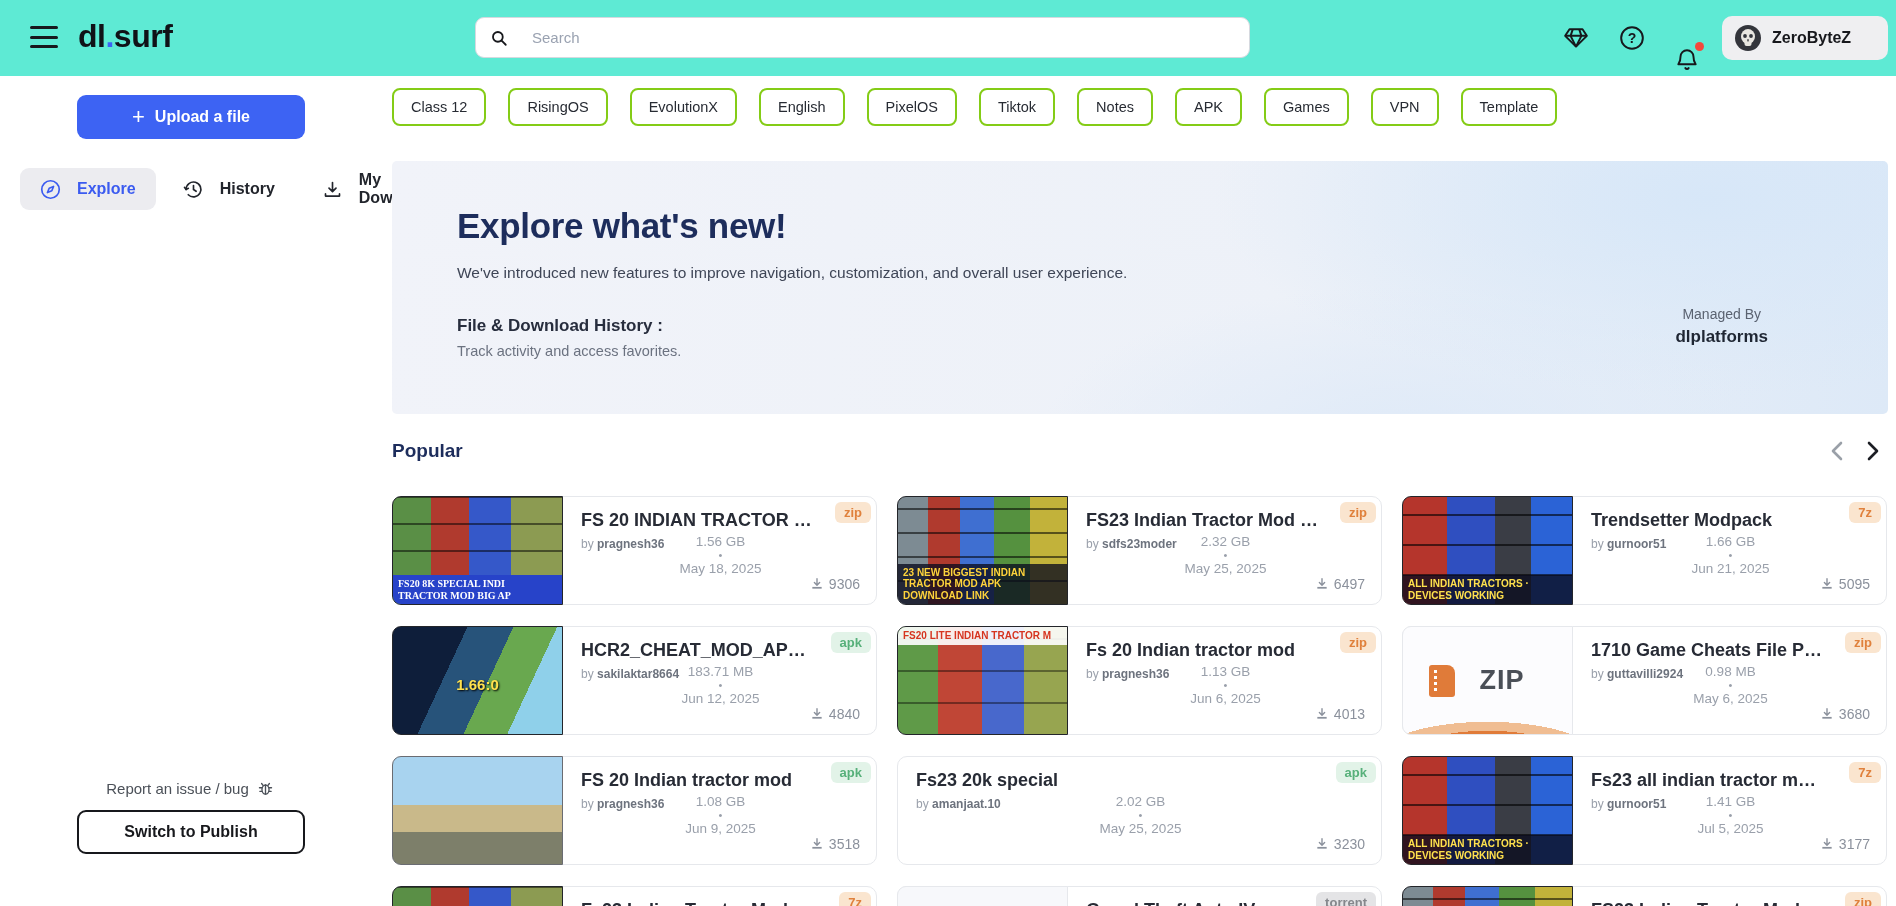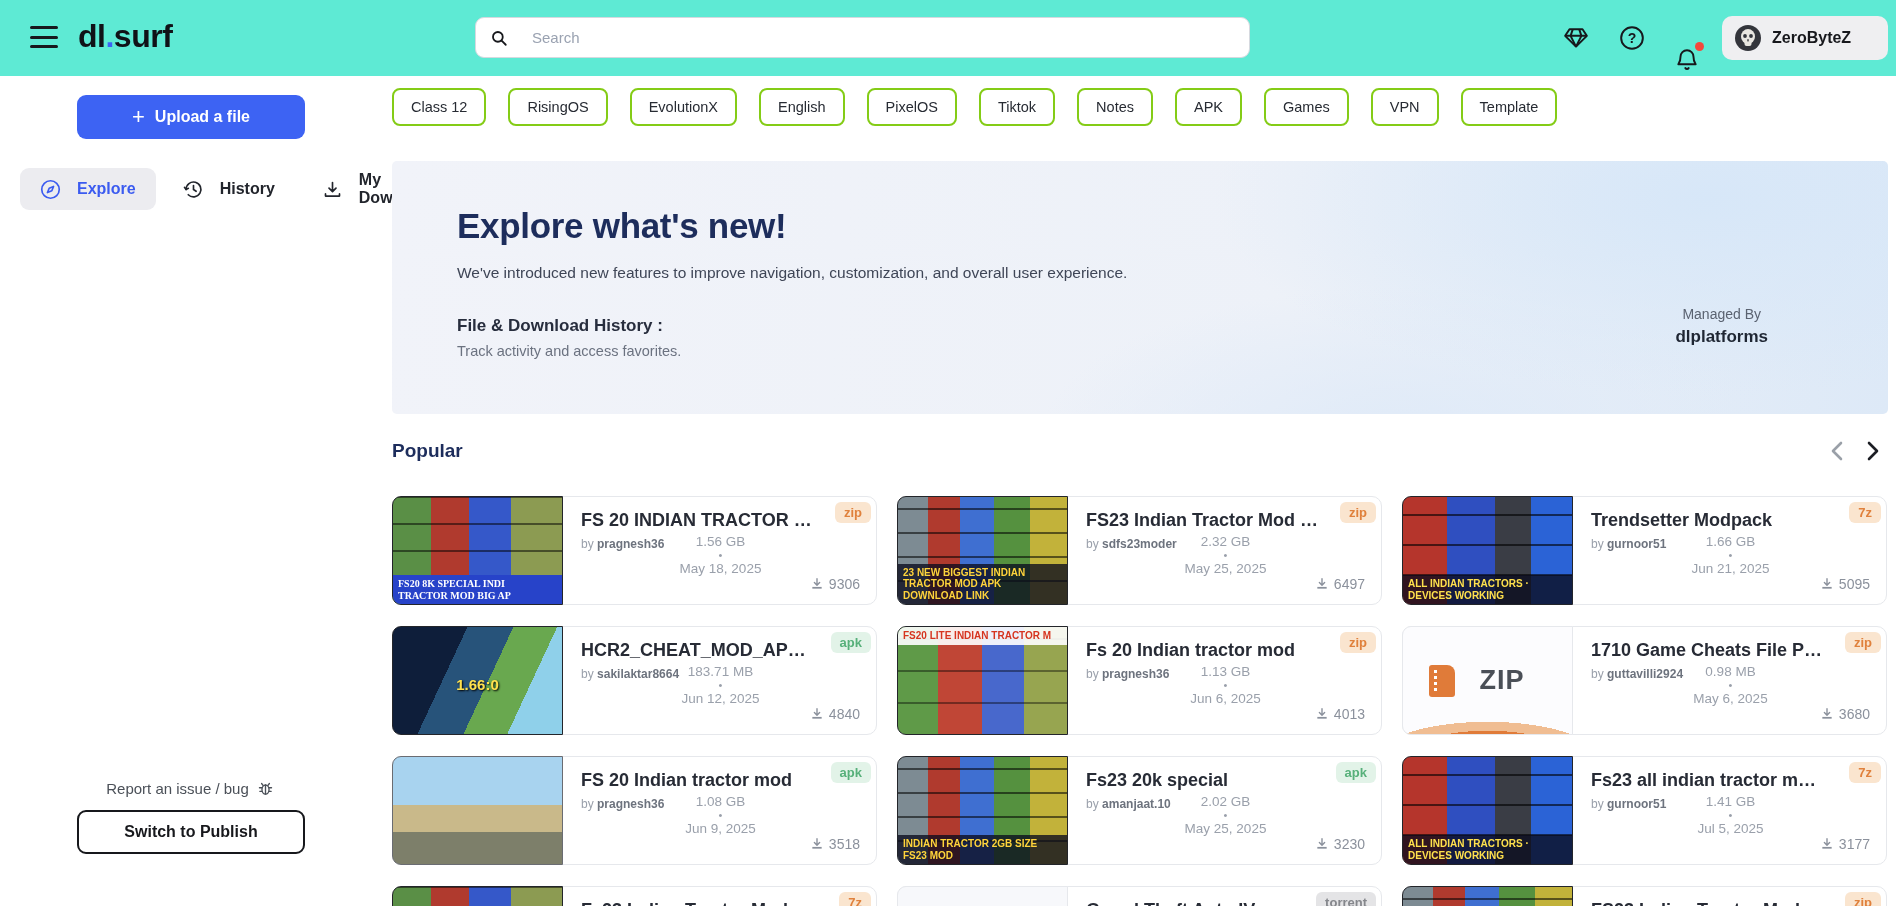--- a/index.html
+++ b/index.html
@@ -444,23 +444,20 @@
                   </svg>
                 </span>
                 <span>3518</span>
               </span>
           </div>
           <span class="badge" data-badge="apk">apk</span>
         </div>
       </div>
 
       <div class="card">
-        <div class="thumb" data-thumb="collage-b">
-            <div class="thumb-overlay">Indian Tractor 2GB Size FS23 MOD</div>
-          </div>
         <div class="card-info">
           <div class="card-title">Fs23 20k special</div>
           <div class="card-author"><span>by</span> <b>amanjaat.10</b></div>
           <div class="card-meta">
             <span>2.02 GB</span>
               <span class="meta-dot">•</span>
               <span>May 25, 2025</span>
             <span class="dl-wrap">
                 <span>
                   <svg width="14" height="14" viewBox="0 0 24 24" fill="none" stroke="#8b919c" stroke-width="2.4" stroke-linecap="round" stroke-linejoin="round">

